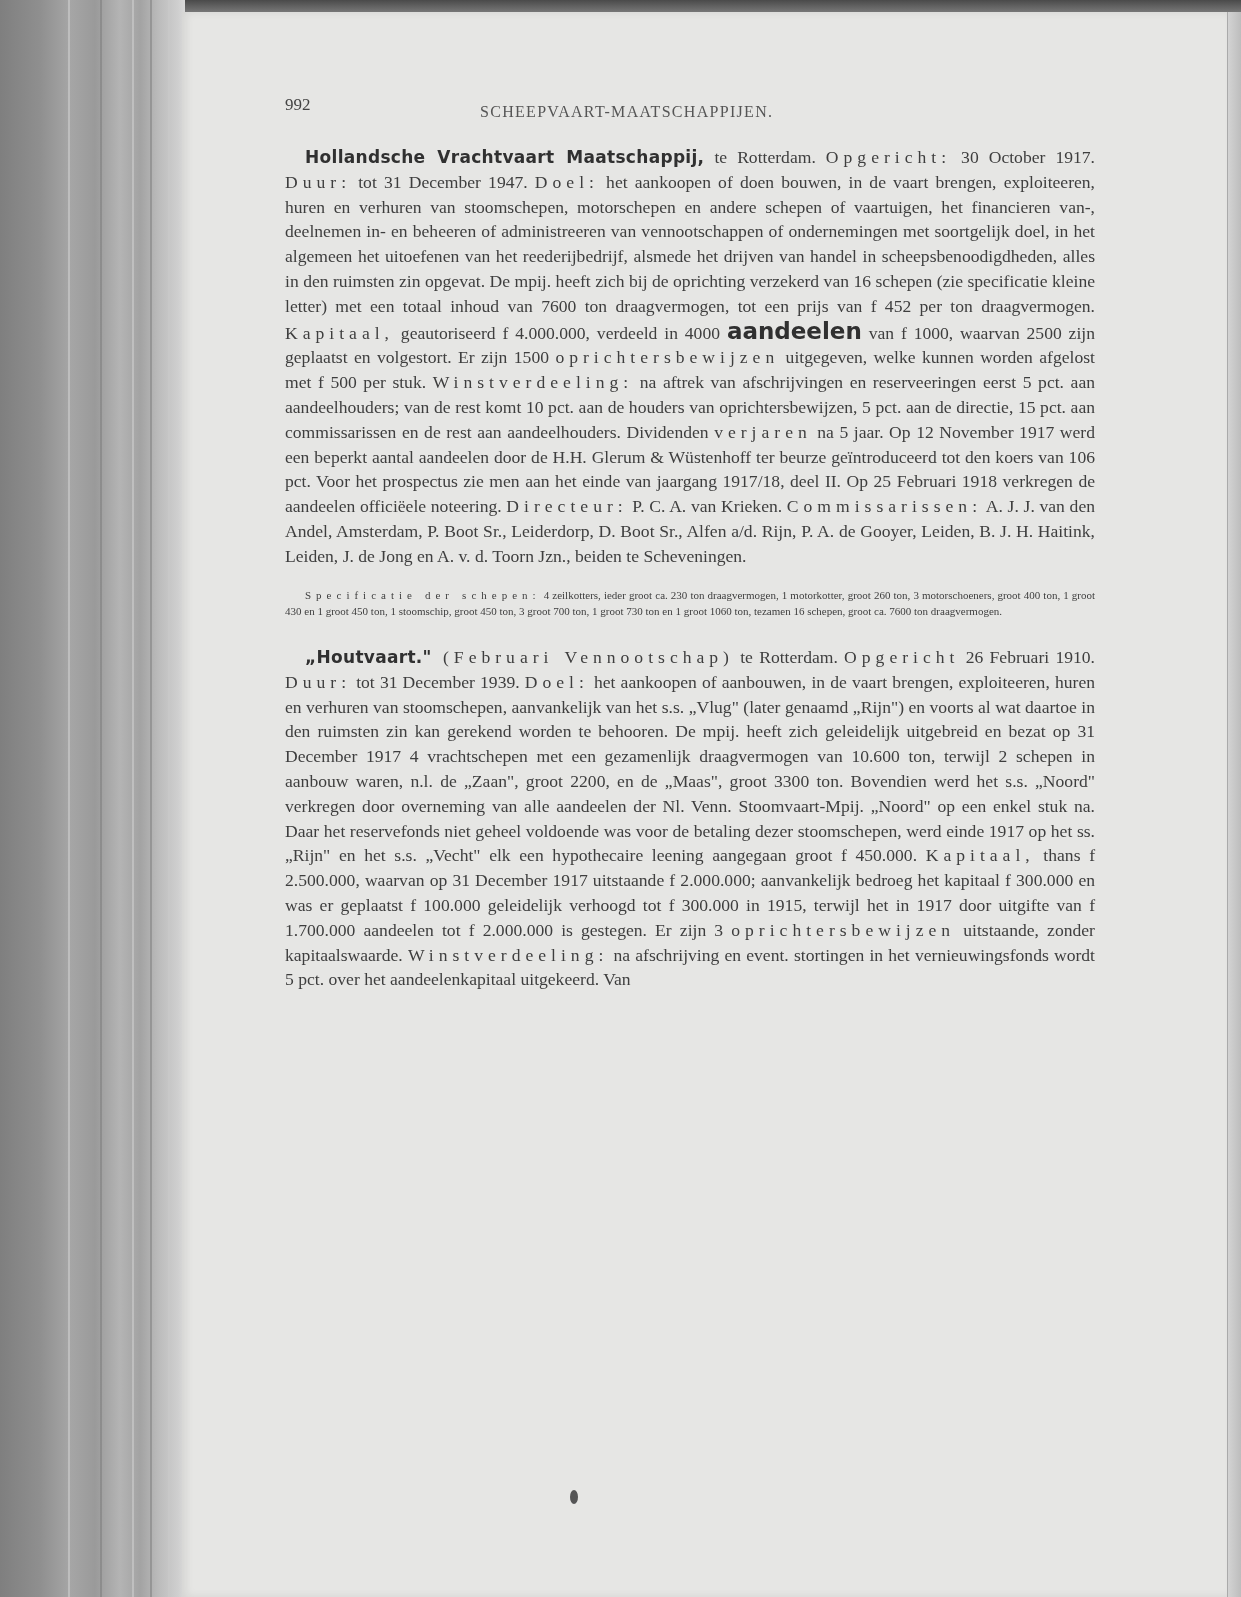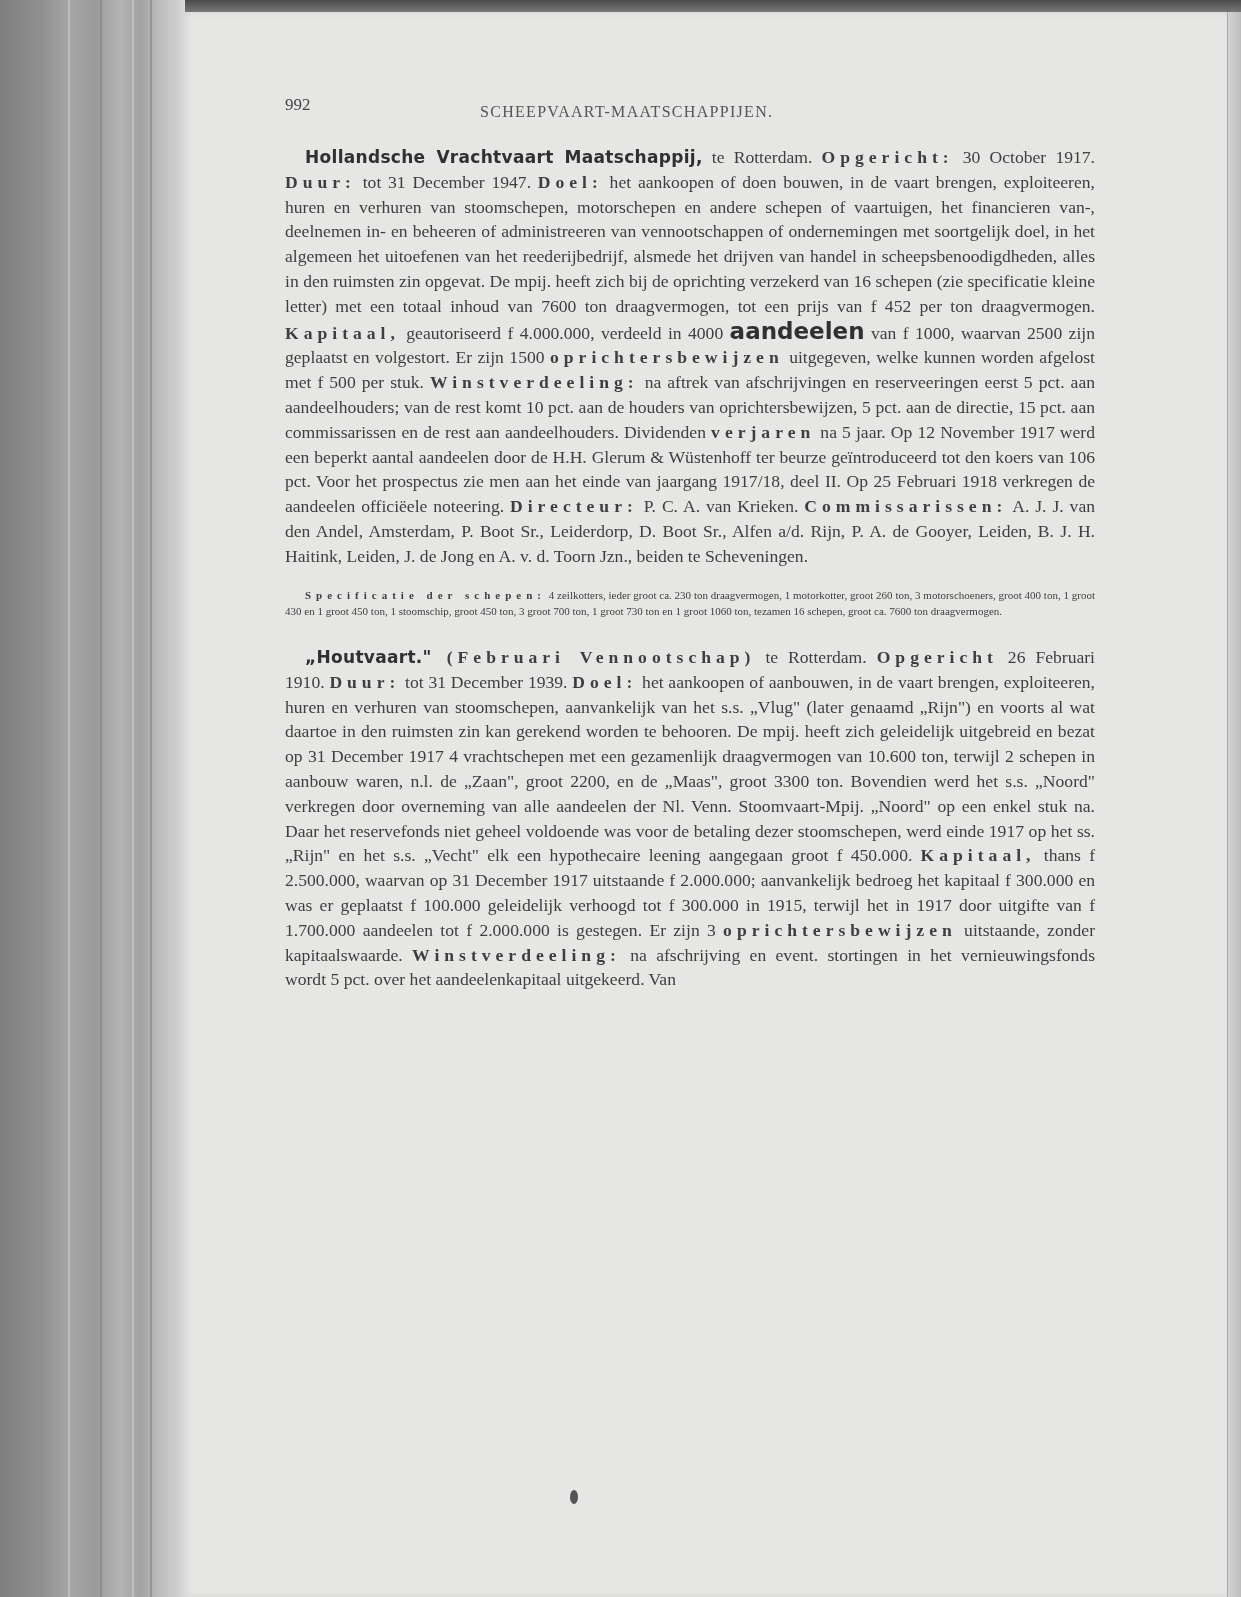--- a/index.html
+++ b/index.html
@@ -45,21 +45,21 @@
     position: absolute; left: 195px; top: 0; letter-spacing: 1.3px; font-size: 16px; color: #555; margin-top: 8px;
   }
   .para {
     font-size: 17.6px; line-height: 24.8px; text-align: justify; margin: 0;
     text-indent: 20px; color: #3e3e3e;
   }
   .entry1 { margin-top: 22px; }
   .company {
     font-family: "DejaVu Sans", "Liberation Sans", sans-serif; font-weight: bold; font-size: 17px; color: #303030; letter-spacing: .3px; margin-top: 44px;
   }
-  .spaced { letter-spacing: 5px; font-weight: bold; }
+  .spaced { letter-spacing: 5px; }
   .bold-inline { font-family: "DejaVu Sans", "Liberation Sans", sans-serif; font-weight: bold; font-size: 23px; color: #303030; }
   .small {
     font-size: 11px; line-height: 16.2px; text-align: justify; margin: 18px 0 0 0; text-indent: 20px; color: #3e3e3e;
   }
   .entry2 { margin-top: 26px; }
   .mark {
     position: absolute; left: 570px; top: 1490px; width: 8px; height: 14px; border-radius: 50%; background: #555;
   }
 </style>
 </head>

